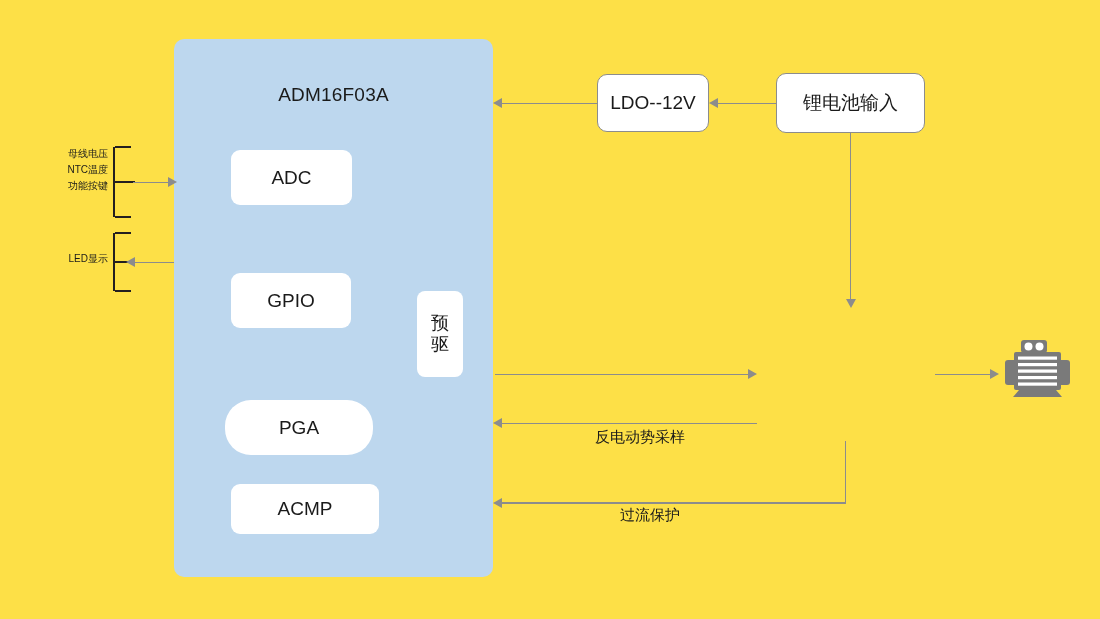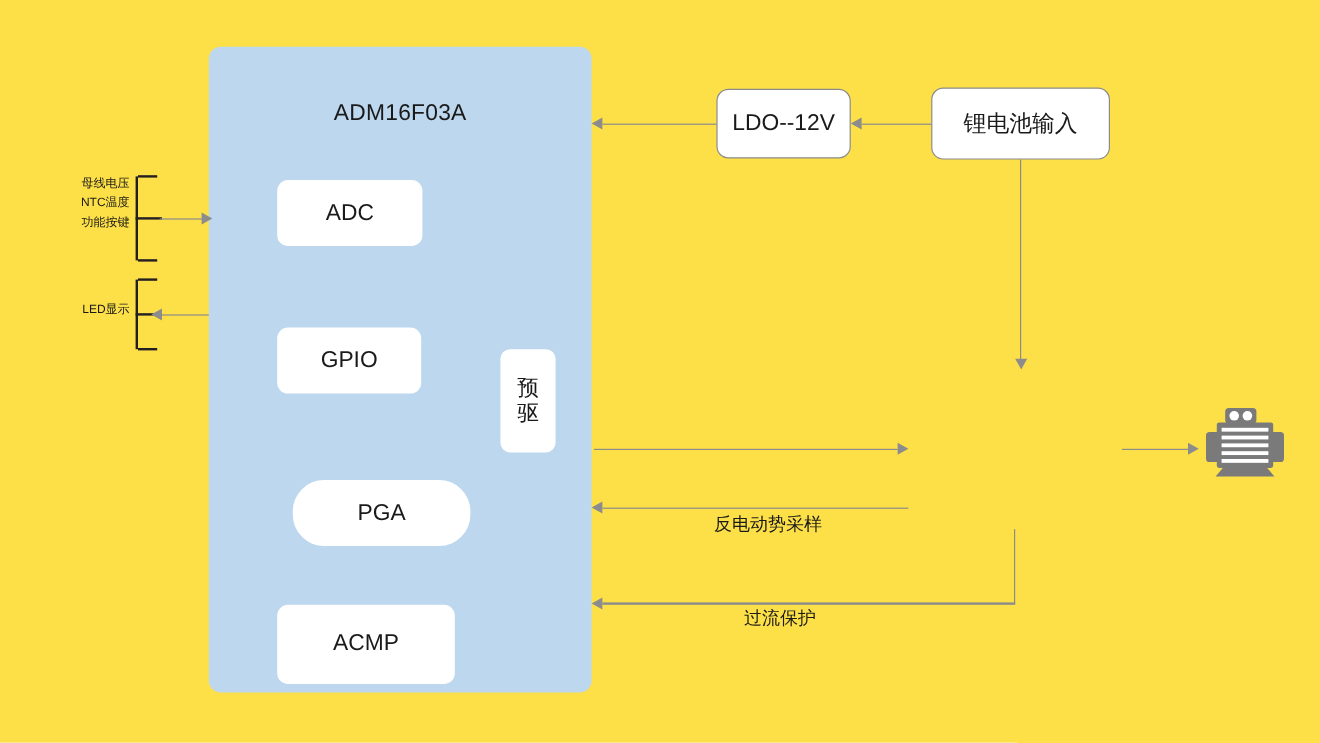--- a/index.html
+++ b/index.html
@@ -45,22 +45,22 @@
     display: flex;
     align-items: center;
     justify-content: center;
     font-size: 19px;
     color: #1a1a1a;
     box-sizing: border-box;
   }
   .ip-adc  { left: 231px; top: 150px; width: 121px; height: 55px; }
   .ip-gpio { left: 231px; top: 233px; width: 120px; height: 55px; margin-top: 40px; }
   .ip-pwm  { left: 231px; top: 317px; width: 148px; height: 55px; }
-  .ip-pga  { left: 244px; top: 400px; width: 148px; height: 55px; border-radius: 26px; }
-  .ip-acmp { left: 231px; top: 504px; width: 148px; height: 66px; text-align: center; }
+  .ip-pga  { left: 225px; top: 400px; width: 148px; height: 55px; border-radius: 26px; }
+  .ip-acmp { left: 231px; top: 484px; width: 148px; height: 50px; text-align: center; }
 
   .predrive {
     left: 417px;
     top: 291px;
     width: 46px;
     height: 86px;
     background: #ffffff;
     border-radius: 8px;
     display: flex;
     flex-direction: column;

